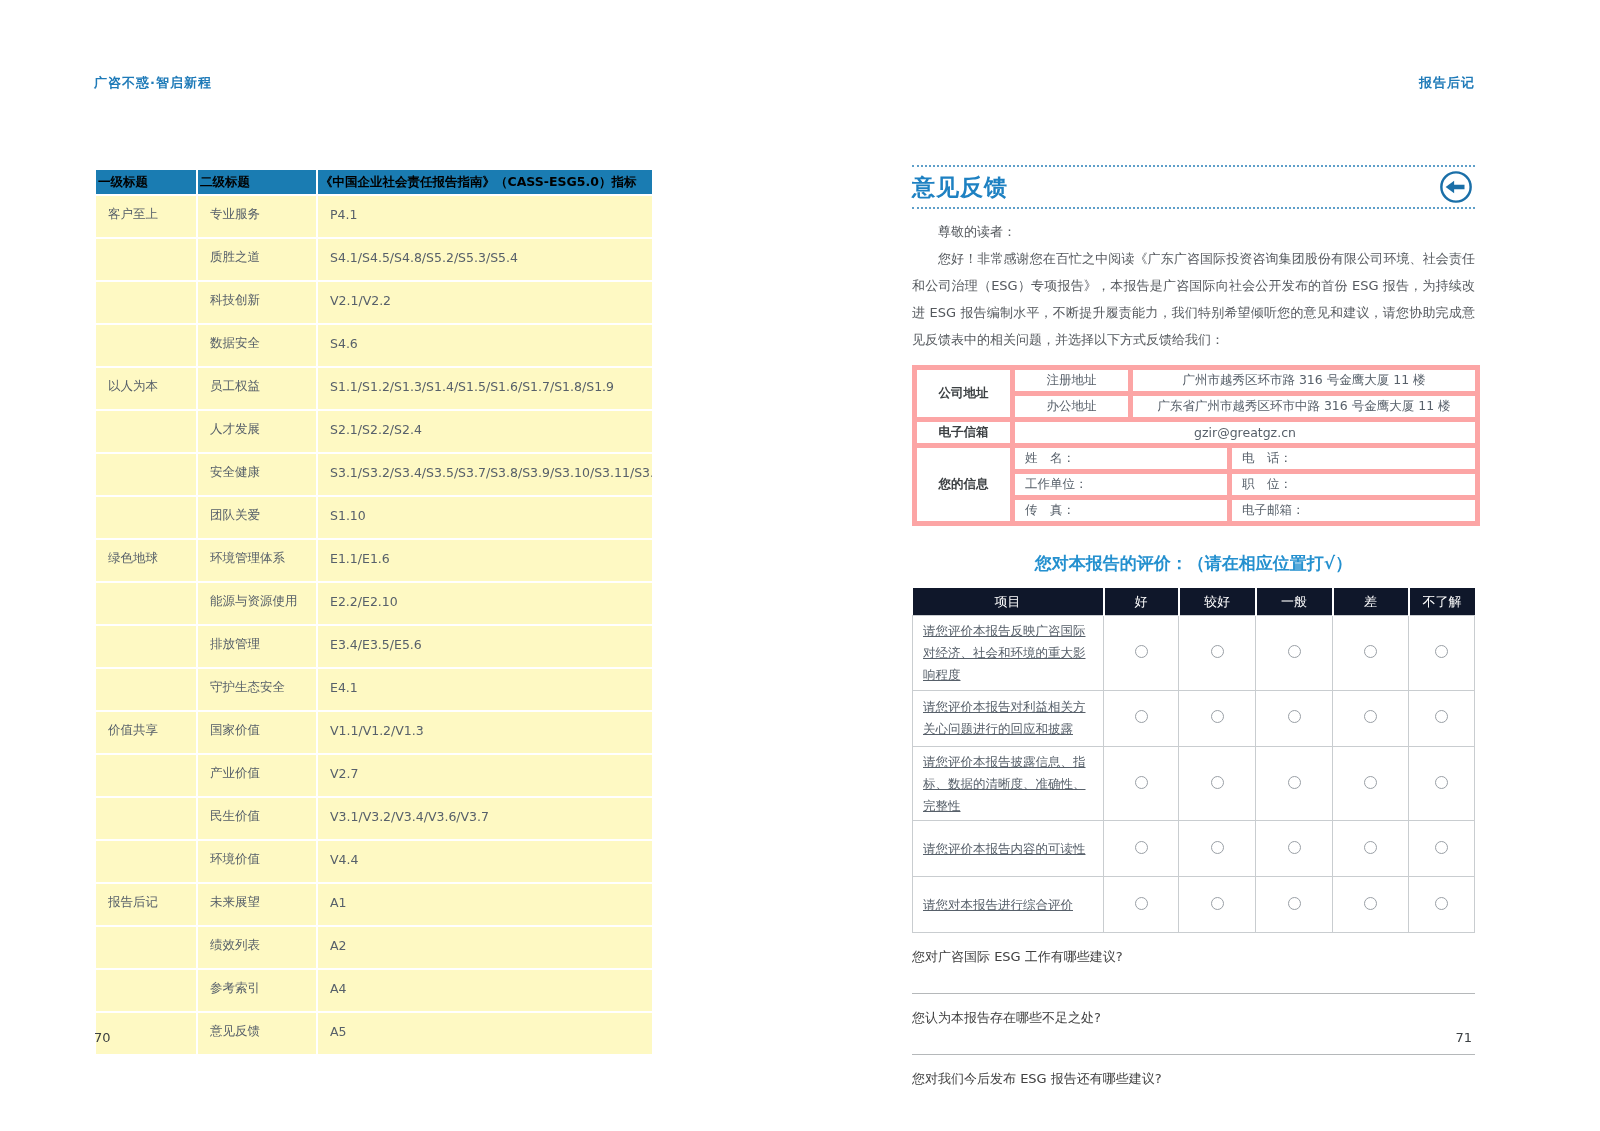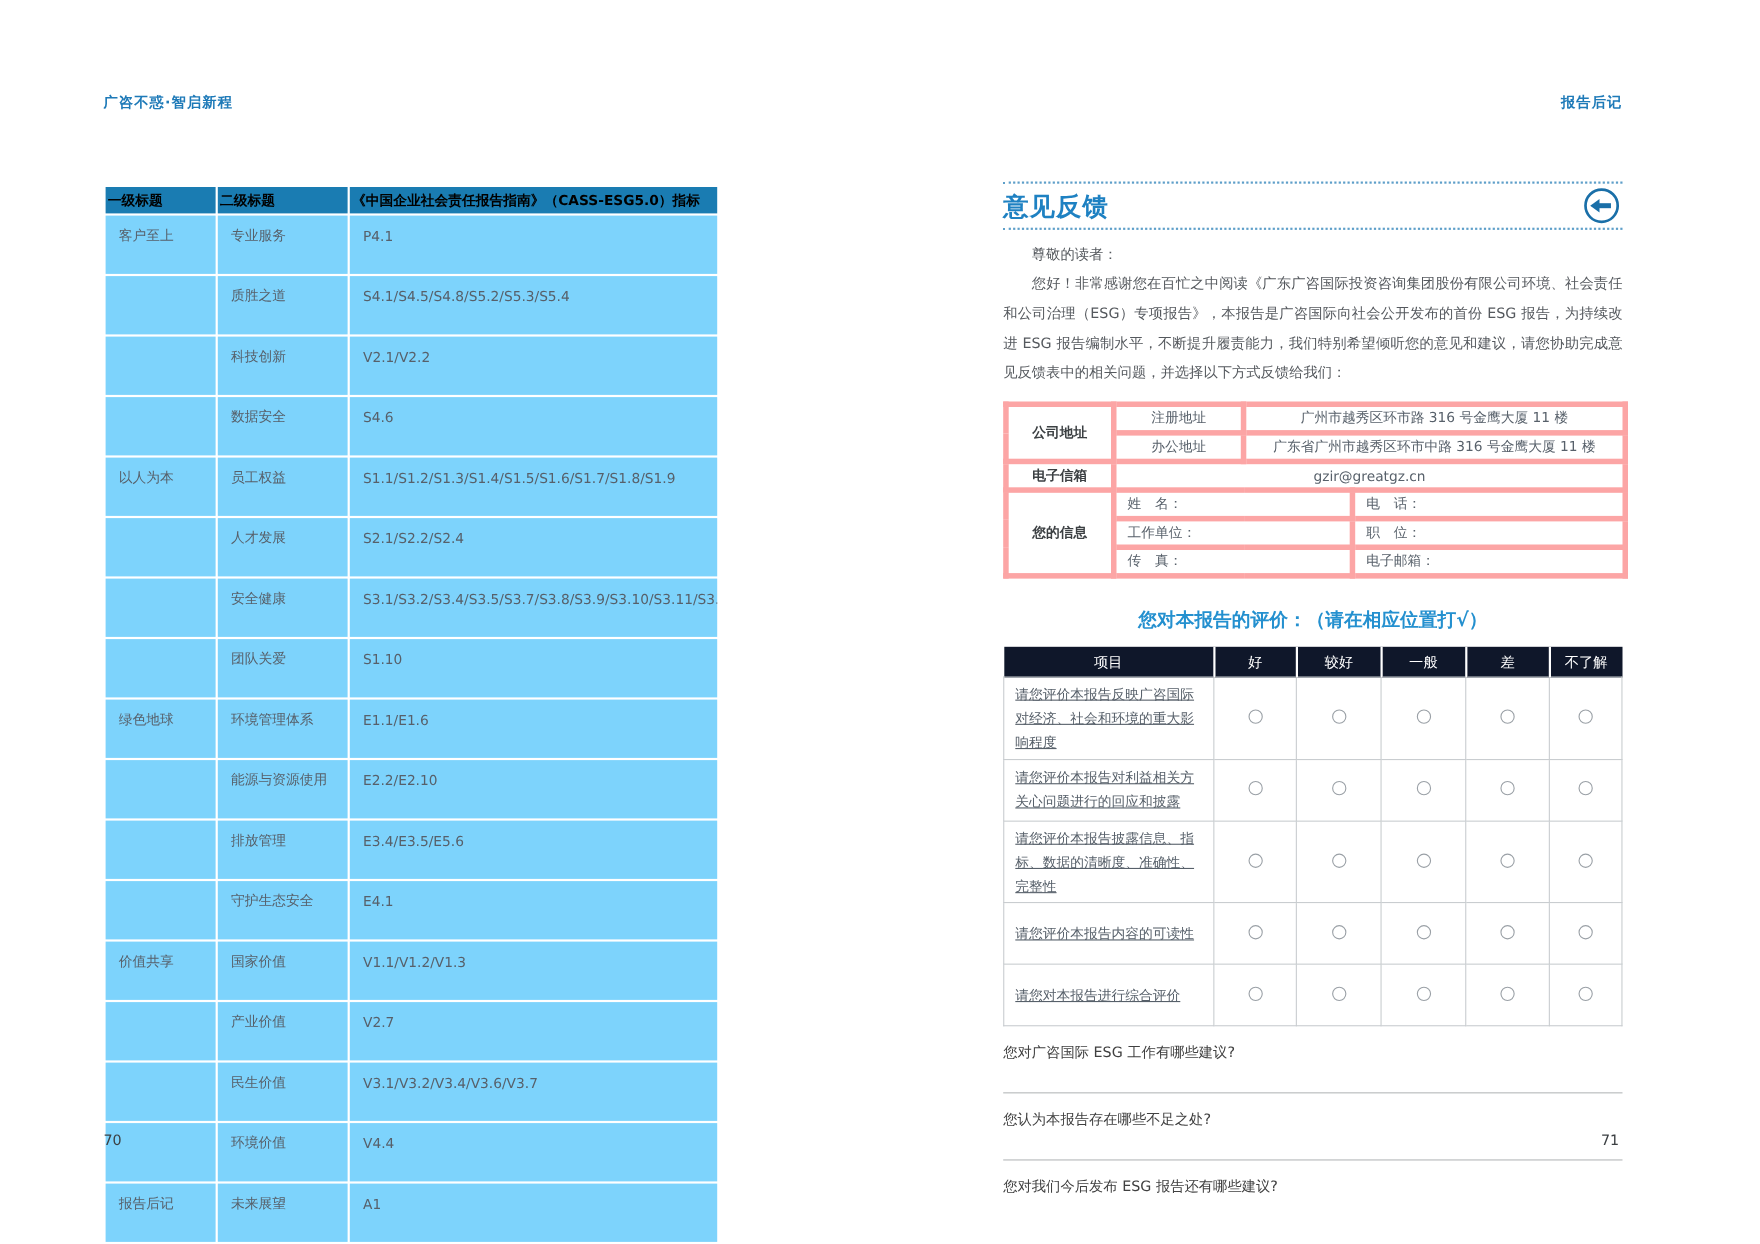--- a/index.html
+++ b/index.html
@@ -1,34 +1,34 @@
 <!DOCTYPE html>
 <html><head>
 <meta charset="utf-8">
 <style>
   html,body { margin:0; padding:0; }
   body {
     width:1600px; height:1131px; position:relative; background:#ffffff;
     font-family:"DejaVu Sans","Liberation Sans",sans-serif;
     -webkit-font-smoothing:antialiased;
   }
-  .hdr { position:absolute; top:84px; font-size:13px; font-weight:bold; color:#1e7ab8; letter-spacing:1px; }
+  .hdr { position:absolute; top:74px; font-size:13px; font-weight:bold; color:#1e7ab8; letter-spacing:1px; }
   .hdr-left { left:94px; }
   .hdr-right { right:125px; }
 
   
   .left-page { position:absolute; left:94px; top:168px; width:560px; }
   table.idx { border-collapse:separate; border-spacing:2px; width:100%; table-layout:fixed; }
   table.idx th {
     background:#1a7cb2; color:#000000; font-size:12.5px; font-weight:bold;
     height:24px; text-align:left; padding:0 2px;
   }
   table.idx td {
-    background:#7dd3fc; height:37px; font-size:12.5px; color:#57606a;
-    padding:0 0 16px 12px; vertical-align:middle; overflow:hidden; white-space:nowrap;
+    background:#fef9c3; height:37px; font-size:12.5px; color:#57606a;
+    padding:0 0 4px 12px; vertical-align:middle; overflow:hidden; white-space:nowrap;
   }
   .pageno { position:absolute; top:1030px; font-size:13px; color:#3c4043; }
   .pageno-left { left:94px; }
   .pageno-right { right:128px; }
 
   
   .right-page { position:absolute; left:912px; top:165px; width:563px; }
   .titlebar {
     border-top:2px dotted #5e9fc9; border-bottom:2px dotted #5e9fc9;
     height:44px; box-sizing:border-box; display:flex; justify-content:space-between; align-items:center;

